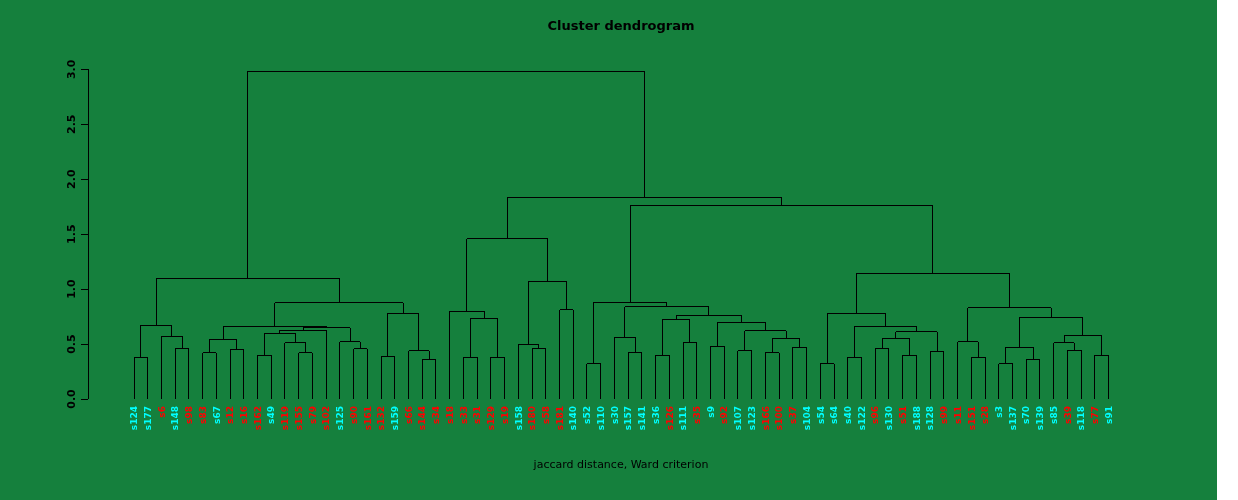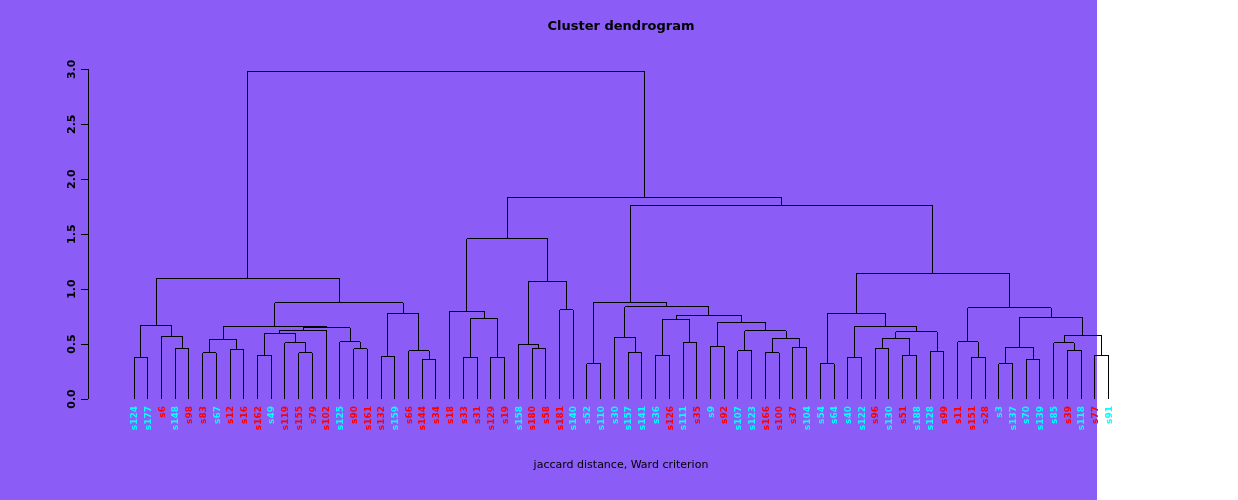--- a/index.html
+++ b/index.html
@@ -1,16 +1,16 @@
 <!DOCTYPE html>
 <html><head>
 <meta charset="utf-8">
 <style>
   html,body{margin:0;padding:0;background:#ffffff;width:1238px;height:500px;overflow:hidden;}
-  .chart-wrap{position:relative;width:1097px;height:500px;background:#8b5cf6;text-align:center;}
+  .chart-wrap{position:relative;width:1217px;height:500px;background:#15803d;text-align:center;}
   svg{display:block;font-family:"DejaVu Sans","Liberation Sans",sans-serif;}
   .title{font-size:13px;font-weight:bold;fill:#000;}
   .xlab{font-size:11px;fill:#000;}
   .tick-label{font-size:11px;font-weight:600;fill:#000;}
   .leaf-label{font-size:9px;font-weight:bold;}
   .branch{stroke:#000;stroke-width:1;fill:none;shape-rendering:crispEdges;}
   .axis{stroke:#000;stroke-width:1;fill:none;shape-rendering:crispEdges;}
 </style>
 </head>
 <body>

